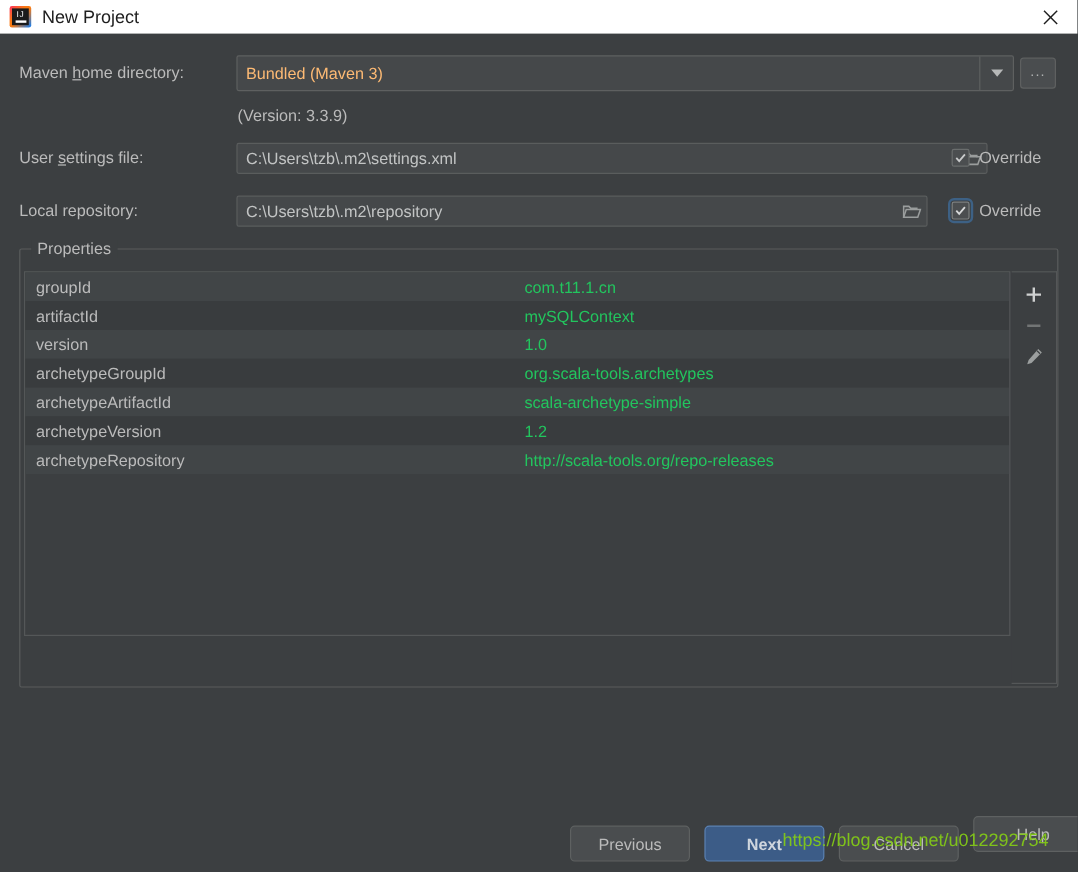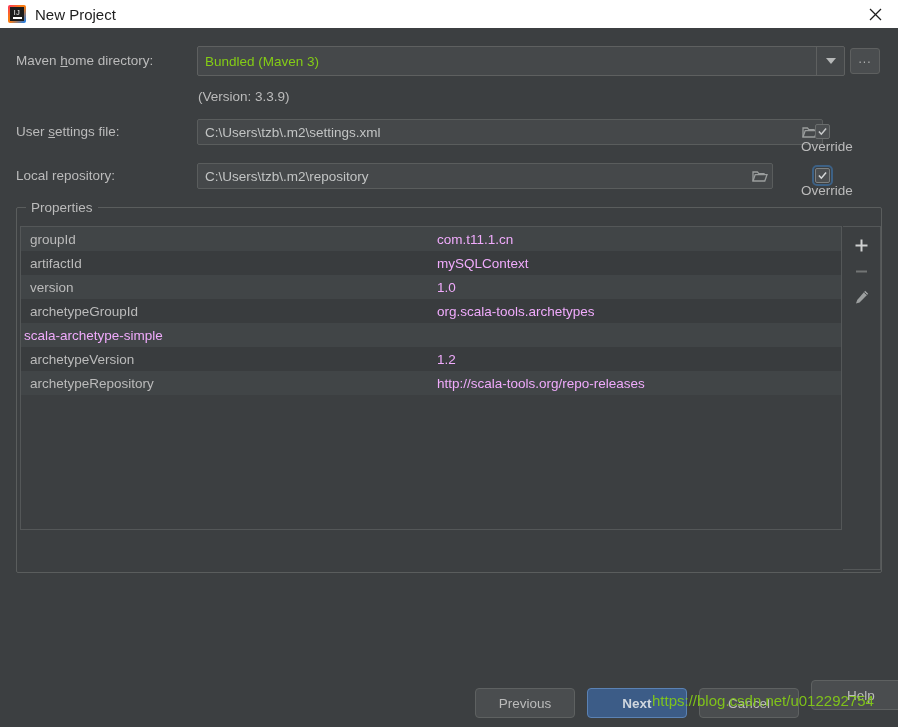--- a/index.html
+++ b/index.html
@@ -89,21 +89,21 @@
     box-sizing: border-box;
     background: #45484a;
     border: 1px solid #5e6060;
     border-radius: 2px;
     display: flex;
     align-items: center;
   }
   .combo .val {
     flex: 1 1 auto;
     padding-left: 7px;
-    color: #84cc16;
+    color: #fdba74;
     font-size: 13.5px;
     white-space: nowrap;
     overflow: hidden;
   }
   .combo .arrow-cell {
     width: 27px;
     height: 100%;
     border-left: 1px solid #5e6060;
     display: flex;
     align-items: center;
@@ -160,21 +160,20 @@
     position: absolute;
     color: #bbbbbb;
     font-size: 13.5px;
   }
 
   
   .cb-row {
     position: absolute;
     display: flex;
     align-items: center;
-    flex-direction: column;
   }
   .cb-box {
     width: 15px; height: 15px;
     box-sizing: border-box;
     background: #4b4e50;
     border: 1px solid #6a6d6d;
     border-radius: 2px;
     display: flex;
     align-items: center;
     justify-content: center;
@@ -236,21 +235,21 @@
     box-sizing: border-box;
     color: #bbbbbb;
     font-size: 13.5px;
     white-space: nowrap;
     overflow: hidden;
   }
   .tcell-val {
     flex: 1 1 auto;
     padding-left: 3px;
     box-sizing: border-box;
-    color: #f0abfc;
+    color: #22c55e;
     font-size: 13.5px;
     white-space: nowrap;
     overflow: hidden;
   }
 
   
   .tbl-toolbar {
     position: absolute;
     left: 843px; top: 226px;
     width: 38px; height: 344px;
@@ -395,20 +394,21 @@
   </div>
   <div class="trow odd">
     <span class="tcell-key">version</span>
     <span class="tcell-val">1.0</span>
   </div>
   <div class="trow even">
     <span class="tcell-key">archetypeGroupId</span>
     <span class="tcell-val">org.scala-tools.archetypes</span>
   </div>
   <div class="trow odd">
+    <span class="tcell-key">archetypeArtifactId</span>
     <span class="tcell-val">scala-archetype-simple</span>
   </div>
   <div class="trow even">
     <span class="tcell-key">archetypeVersion</span>
     <span class="tcell-val">1.2</span>
   </div>
   <div class="trow odd">
     <span class="tcell-key">archetypeRepository</span>
     <span class="tcell-val">http://scala-tools.org/repo-releases</span>
   </div>

